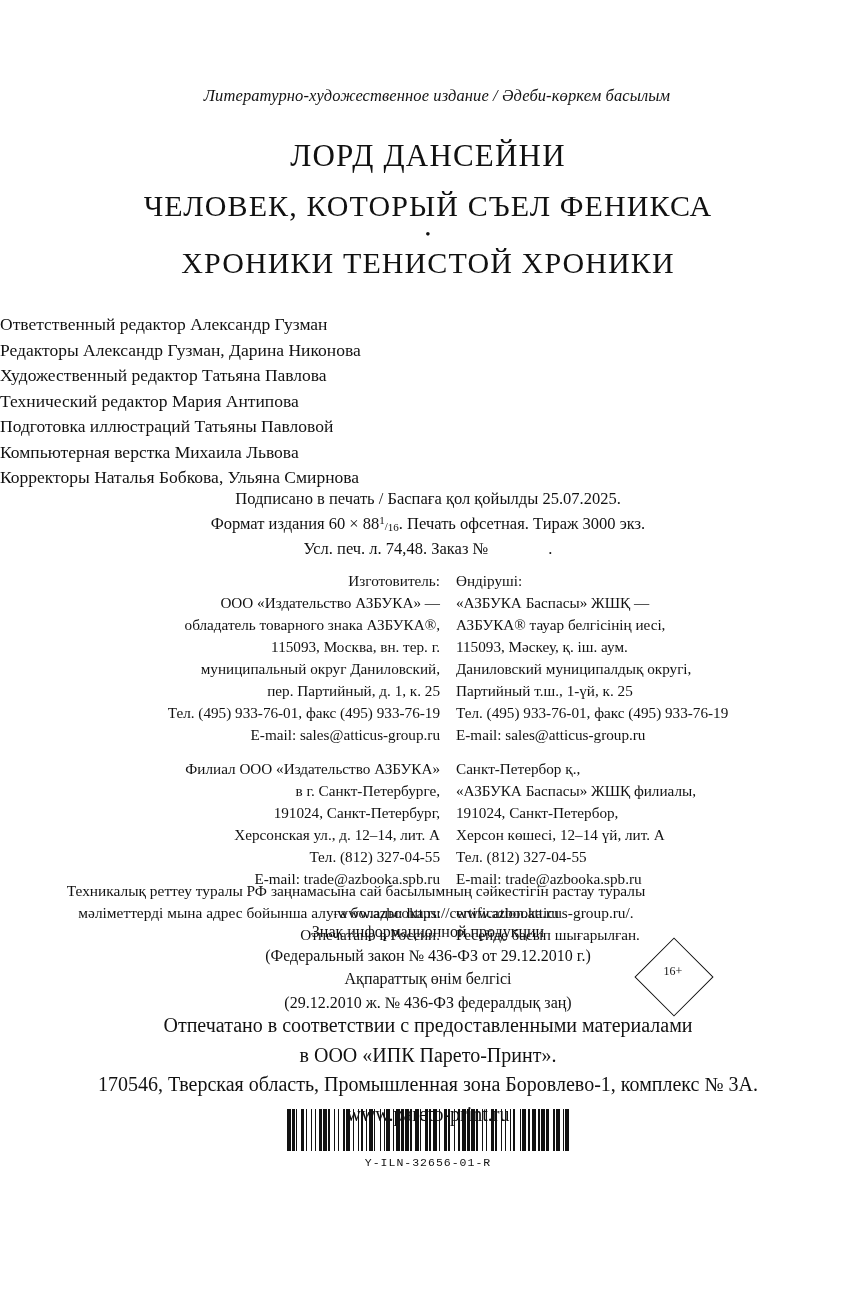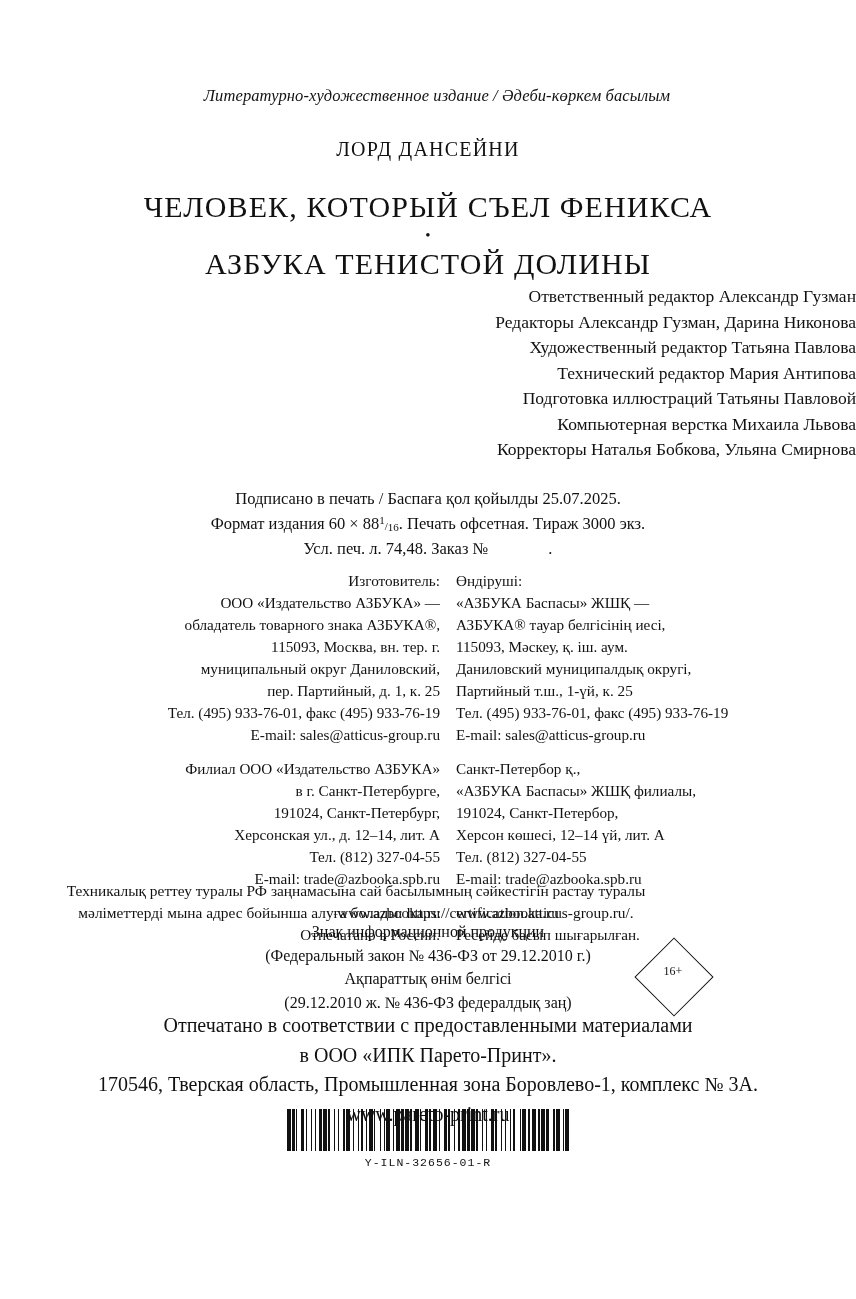--- a/index.html
+++ b/index.html
@@ -37,47 +37,47 @@
 
   
   .title-block {
     position: absolute;
     top: 138px;
     left: 0;
     width: 856px;
     text-align: center;
   }
   .author-name {
-    font-size: 20px;
+    font-size: 31px;
     letter-spacing: 1.2px;
-    margin-bottom: 28px;
+    margin-bottom: 14px;
   }
   .book-title-1 {
     font-size: 30px;
     letter-spacing: 1.1px;
     line-height: 1.18;
   }
   .title-dot {
     font-size: 15px;
     line-height: 1.1;
     margin: 3px 0 2px;
   }
   .book-title-2 {
     font-size: 30px;
     letter-spacing: 1.1px;
     line-height: 1.18;
   }
 
   
   .credits {
     position: absolute;
-    top: 284px;
-    left: 0;
-    width: 856px;
-    text-align: right;
+    top: 312px;
+    left: 0;
+    width: 856px;
+    text-align: left;
     font-size: 17.5px;
     line-height: 1.46;
   }
   .credits div { white-space: nowrap; }
 
   
   .printinfo {
     position: absolute;
     top: 487px;
     left: 0;
@@ -208,21 +208,21 @@
 <body>
 
 <div class="page">
 
   <div class="imprint-kind">Литературно-художественное издание / Әдеби-көркем басылым</div>
 
   <div class="title-block">
     <div class="author-name">ЛОРД ДАНСЕЙНИ</div>
     <div class="book-title-1">ЧЕЛОВЕК, КОТОРЫЙ СЪЕЛ ФЕНИКСА</div>
     <div class="title-dot">•</div>
-    <div class="book-title-2">АЗБУКА ТЕНИСТОЙ ДОЛИНЫ</div>
+    <div class="book-title-2">ХРОНИКИ ТЕНИСТОЙ ХРОНИКИ</div>
   </div>
 
   <div class="credits">
     <div>Ответственный редактор Александр Гузман</div>
     <div>Редакторы Александр Гузман, Дарина Никонова</div>
     <div>Художественный редактор Татьяна Павлова</div>
     <div>Технический редактор Мария Антипова</div>
     <div>Подготовка иллюстраций Татьяны Павловой</div>
     <div>Компьютерная верстка Михаила Львова</div>
     <div>Корректоры Наталья Бобкова, Ульяна Смирнова</div>

